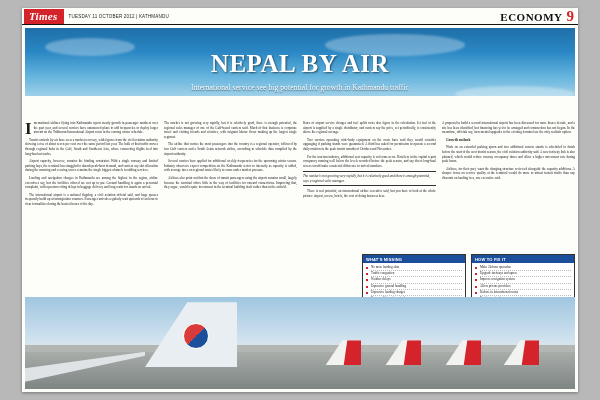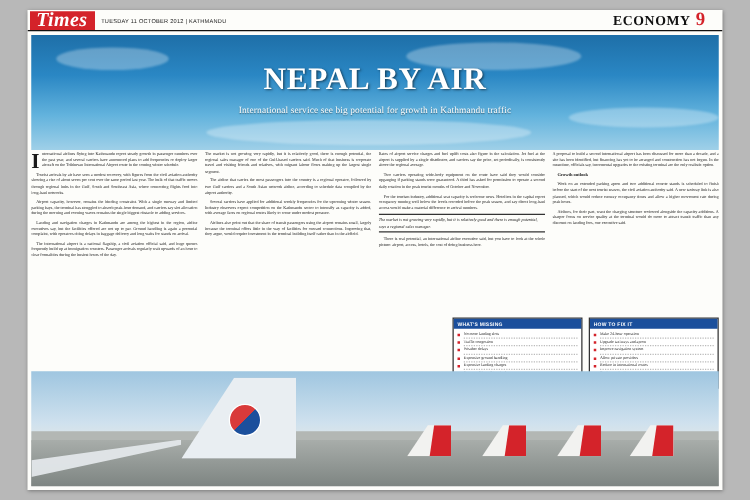--- a/index.html
+++ b/index.html
@@ -24,59 +24,59 @@
     border-bottom: 1px solid #111;
     display: flex;
     align-items: center;
   }
   .nameplate {
     background: #d4232a;
     color: #fff;
     font-family: "Liberation Serif", serif;
     font-weight: bold;
     font-style: italic;
-    font-size: 16px;
+    font-size: 11px;
     line-height: 13px;
     padding: 1px 6px 1px 5px;
     margin-left: 2px;
     letter-spacing: 0.3px;
   }
   .issue-line {
     font-size: 4.5px;
     color: #222;
     margin-left: 5px;
     letter-spacing: 0.2px;
     font-family: "Liberation Sans", sans-serif;
   }
   .section-head {
     margin-left: auto;
     display: flex;
     align-items: baseline;
-    padding-right: 14px;
+    padding-right: 4px;
     text-align: center;
   }
   .section-name {
     font-family: "Liberation Serif", serif;
     font-weight: bold;
     font-size: 11px;
     letter-spacing: 0.5px;
     color: #111;
   }
   .section-page {
     font-family: "Liberation Serif", serif;
     font-weight: bold;
     font-size: 15px;
     color: #d4232a;
     margin-left: 4px;
     line-height: 1;
   }
   
   .hero {
     position: relative;
-    height: 92px;
+    height: 68px;
     margin: 3px 3px 0 3px;
     background: linear-gradient(180deg,#1e6fa8 0%,#2a87c4 35%,#63b3dd 70%,#9fd0e8 100%);
     overflow: hidden;
   }
   .hero .cloud {
     position: absolute;
     background: rgba(255,255,255,0.30);
     border-radius: 50%;
     filter: blur(1px);
   }

